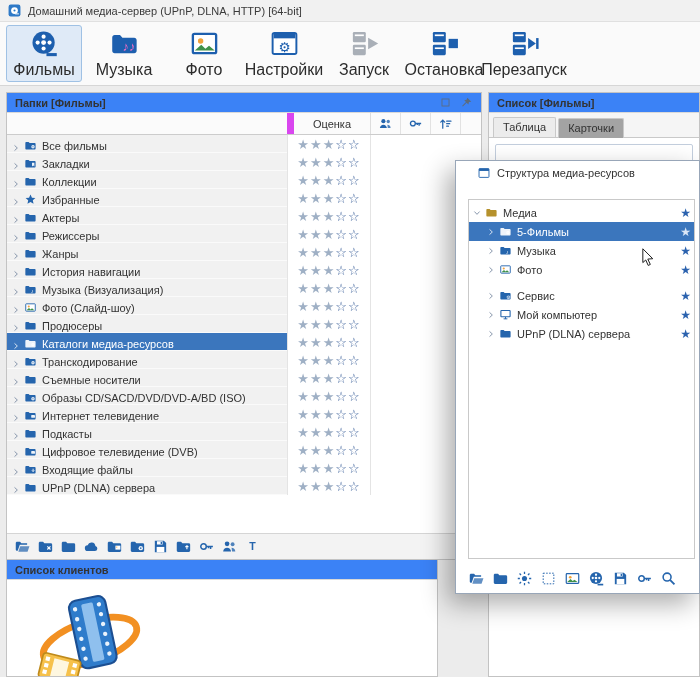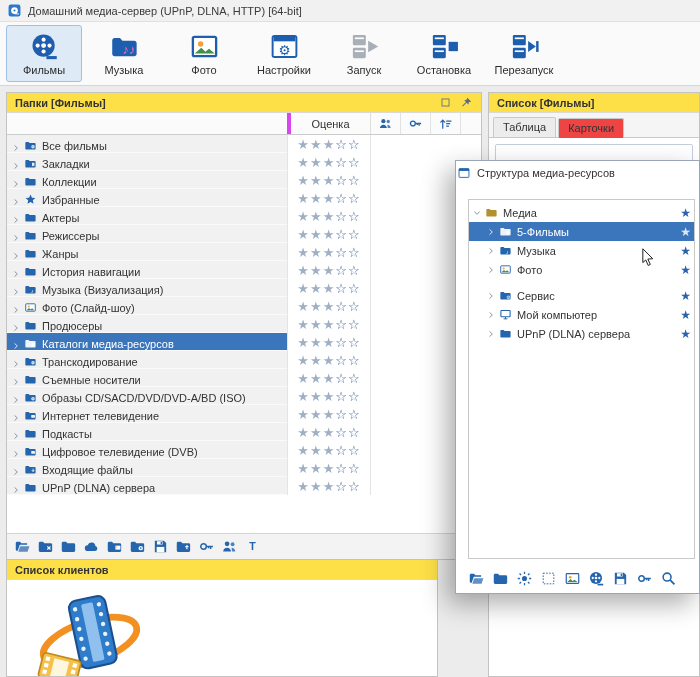--- a/index.html
+++ b/index.html
@@ -13,35 +13,35 @@
   .appicon{width:15px;height:15px;display:inline-flex}
 
   
   .toolbar{position:absolute;left:0;top:22px;width:700px;height:64px;background:#fafafa;
     border-bottom:1px solid #d6d6d6;display:flex;align-items:flex-start;padding:3px 6px;gap:4px}
   .tbtn{width:76px;height:57px;display:flex;flex-direction:column;align-items:center;justify-content:center;
     gap:2px;border:1px solid transparent;border-radius:3px}
   .tbtn.active{background:#dfeaf7;border-color:#9fc1e4}
   .tbtn .ticon{width:33px;height:31px;color:#1d5fae;display:inline-flex}
   .tbtn.disabled .ticon{color:#a9afb7}
-  .tbtn .tlabel{font-size:11px;color:#2c2c2c;white-space:nowrap}
+  .tbtn .tlabel{font-size:16px;color:#2c2c2c;white-space:nowrap}
 
   
-  .phead{height:20px;background:#fde047;border-bottom:1px solid #d9d9d9;display:flex;align-items:center;
+  .phead{height:20px;background:#3b82f6;border-bottom:1px solid #d9d9d9;display:flex;align-items:center;
     padding:0 8px;font-weight:bold;color:#333;flex:0 0 20px}
   .pbtns{margin-left:auto;display:flex;gap:8px;align-items:center}
   .pbtn{width:13px;height:13px;color:#5c6b7d;display:inline-flex}
 
   
   .folders-panel{position:absolute;left:6px;top:92px;width:476px;height:468px;background:#fff;
     border:1px solid #c3c3c3;display:flex;flex-direction:column;z-index:10}
   .colhead{height:22px;flex:0 0 22px;display:flex;background:#fbfbfb;border-bottom:1px solid #cccccc}
   .ch-label{flex:1 1 auto}
   .ch-rate{flex:0 0 84px;display:flex;align-items:center;justify-content:center;
-    border-left:4px solid #d946ef;border-right:1px solid #dddddd;color:#333}
+    border-left:7px solid #d946ef;border-right:1px solid #dddddd;color:#333}
   .ch-icons{flex:0 0 110px;display:flex;align-items:stretch}
   .ch-cell{flex:0 0 30px;display:flex;align-items:center;justify-content:center;border-right:1px solid #e2e2e2}
   .ch-cell .cicn{width:15px;height:15px;color:#2565ad;display:inline-flex}
   .rows{flex:0 0 360px;overflow:hidden}
   .frow{display:flex;height:18px}
   .labcell{flex:1 1 auto;display:flex;align-items:flex-end;padding-left:5px;background:#f1f1f1;
     border-bottom:1px solid #fafafa;overflow:hidden;white-space:nowrap}
   .frow.sel .labcell{background:#3b76bd;color:#fff}
   .frow.sel .chev,.frow.sel .ricn{color:#eef3fa}
   .chev{width:8px;height:8px;flex:0 0 8px;color:#7688a0;margin-right:4px;display:inline-flex}
@@ -61,28 +61,28 @@
   .clients{position:absolute;left:6px;top:560px;width:432px;height:117px;background:#fff;
     border:1px solid #c3c3c3;border-top:none;display:flex;flex-direction:column;z-index:10;overflow:hidden}
   .cbody{flex:1;overflow:hidden;padding:6px 0 0 20px}
 
   
   .list-panel{position:absolute;left:488px;top:92px;width:212px;height:585px;background:#fff;
     border:1px solid #c3c3c3;display:flex;flex-direction:column;z-index:5}
   .tabs{display:flex;gap:2px;padding:4px 4px 0 4px;background:#f5f5f5;border-bottom:1px solid #c9c9c9;flex:0 0 24px}
   .tab{padding:3px 9px 3px 9px;border:1px solid #c9c9c9;border-bottom:none;background:#ececec;
     border-radius:2px 2px 0 0;color:#333}
-  .tab.active{background:#ef4444;position:relative;top:1px;padding-bottom:4px}
+  .tab.active{background:#a3a3a3;position:relative;top:1px;padding-bottom:4px}
   .lcontent{flex:1;background:#fff;padding:6px}
   .card-outline{height:54px;border:1px solid #c3cedd;border-radius:2px;background:#fff}
 
   
   .float{position:absolute;left:455px;top:160px;width:245px;height:434px;background:#fff;
     border:1px solid #98a6b8;box-shadow:-8px 10px 24px rgba(0,0,0,.32);display:flex;flex-direction:column;z-index:40}
-  .ftitle{flex:0 0 24px;display:flex;align-items:center;gap:6px;padding:0 1px;color:#333}
+  .ftitle{flex:0 0 24px;display:flex;align-items:center;gap:6px;padding:0 21px;color:#333}
   .ficon{width:14px;height:14px;display:inline-flex}
   .tree{margin:14px 4px 4px 12px;border:1px solid #c9c9c9;flex:1;overflow:hidden;background:#fff;padding-top:3px}
   .trow{display:flex;align-items:center;height:19px;padding-right:3px}
   .trow.sel{background:#3b76bd;color:#fff}
   .trow.sel .tchev,.trow.sel .ticn2{color:#eef3fa}
   .tchev{width:8px;height:8px;flex:0 0 8px;color:#7688a0;margin-right:4px;display:inline-flex}
   .ticn2{width:13px;height:13px;flex:0 0 13px;color:#2565ad;margin-right:5px;display:inline-flex}
   .tlabel2{font-size:11px;white-space:nowrap}
   .tstar{margin-left:auto;color:#2b62ae;font-size:12px}
   .trow.sel .tstar{color:#dbe7f7}

